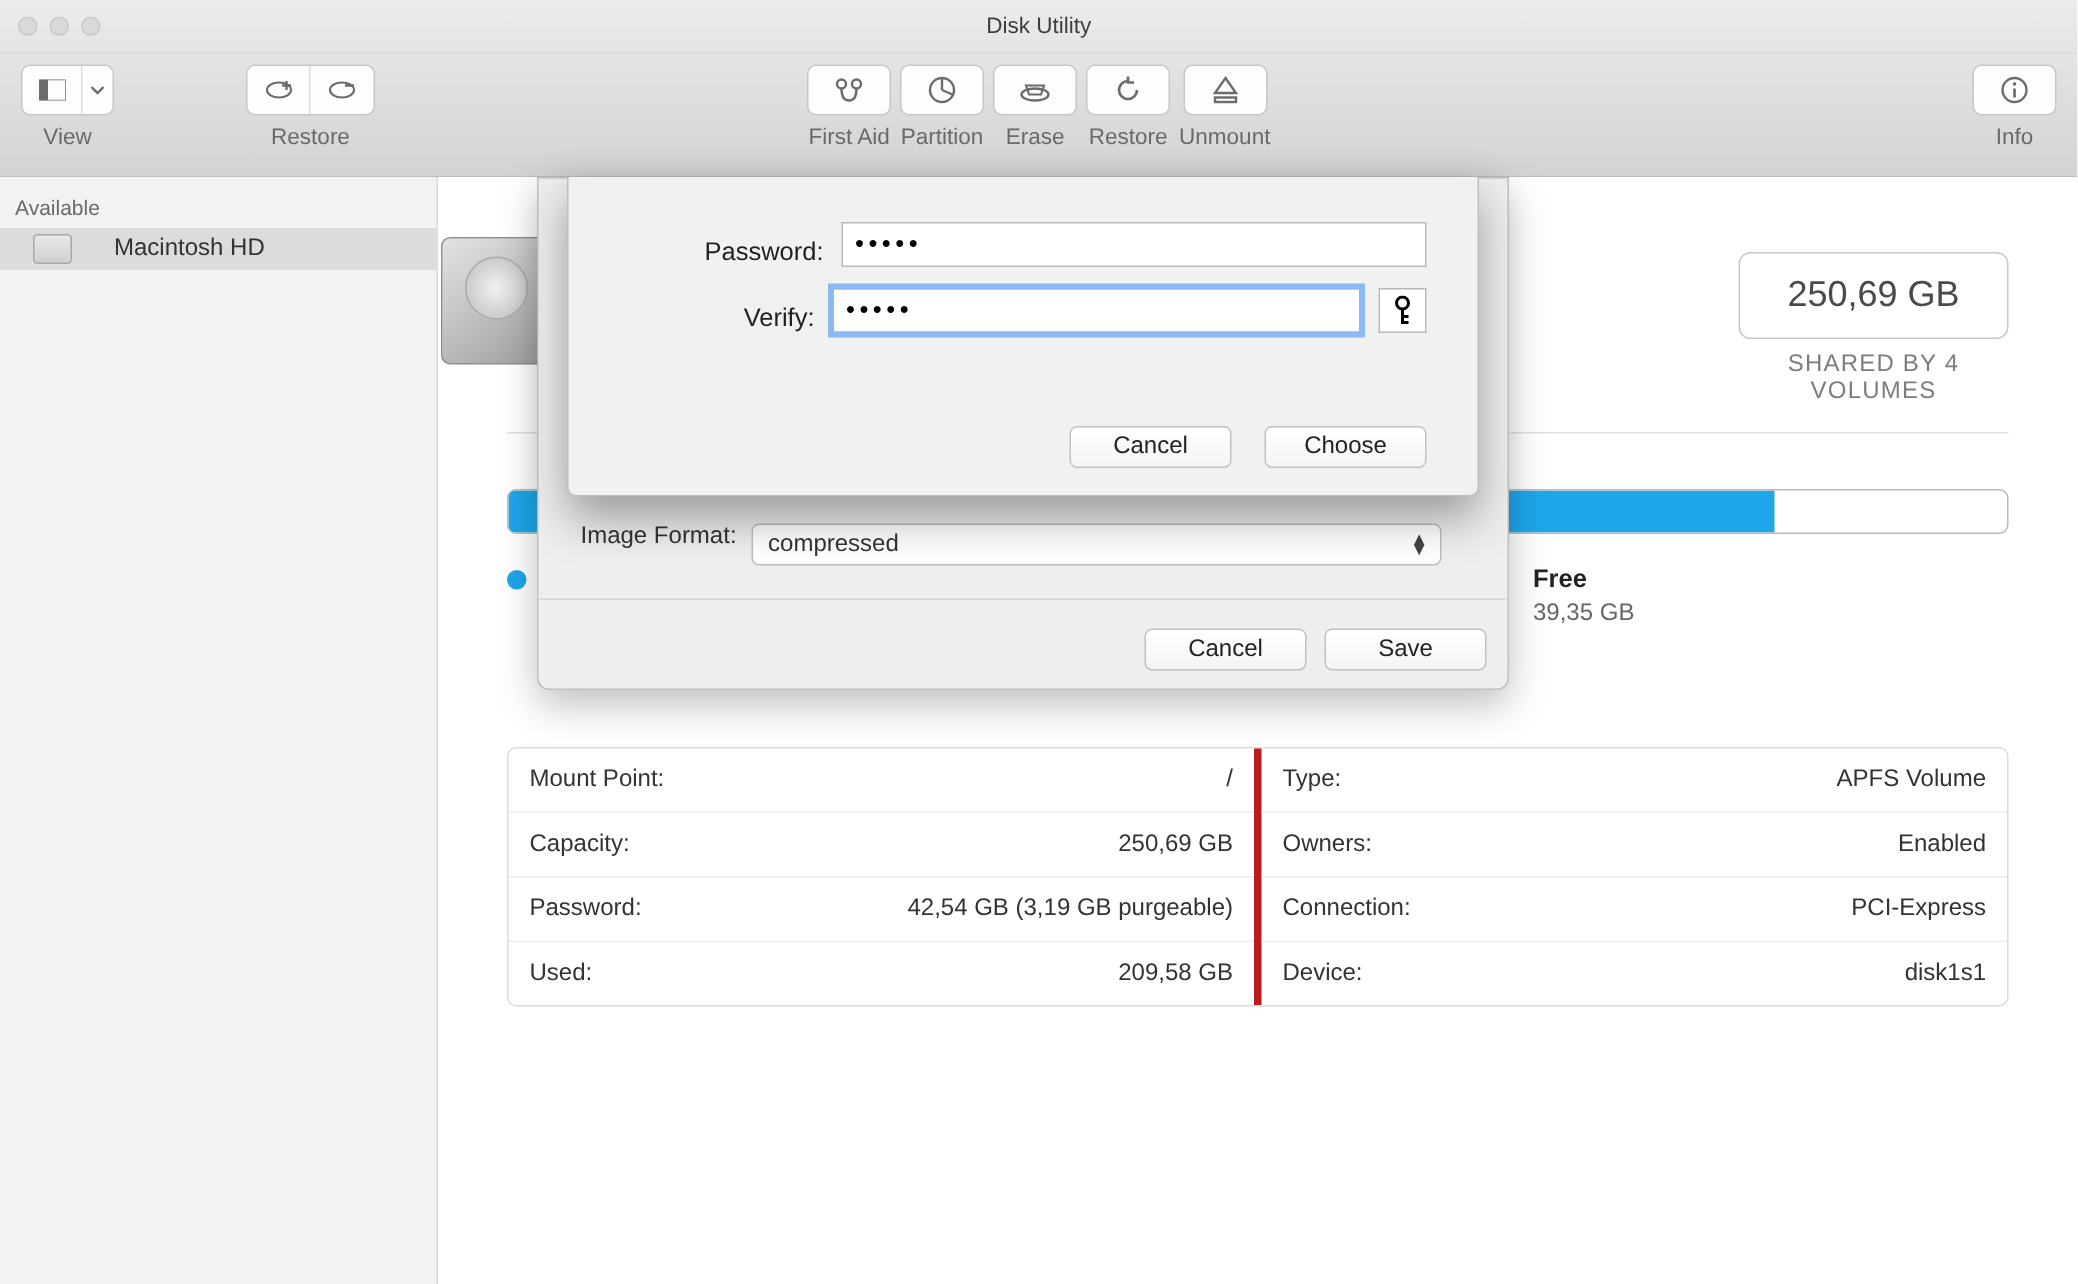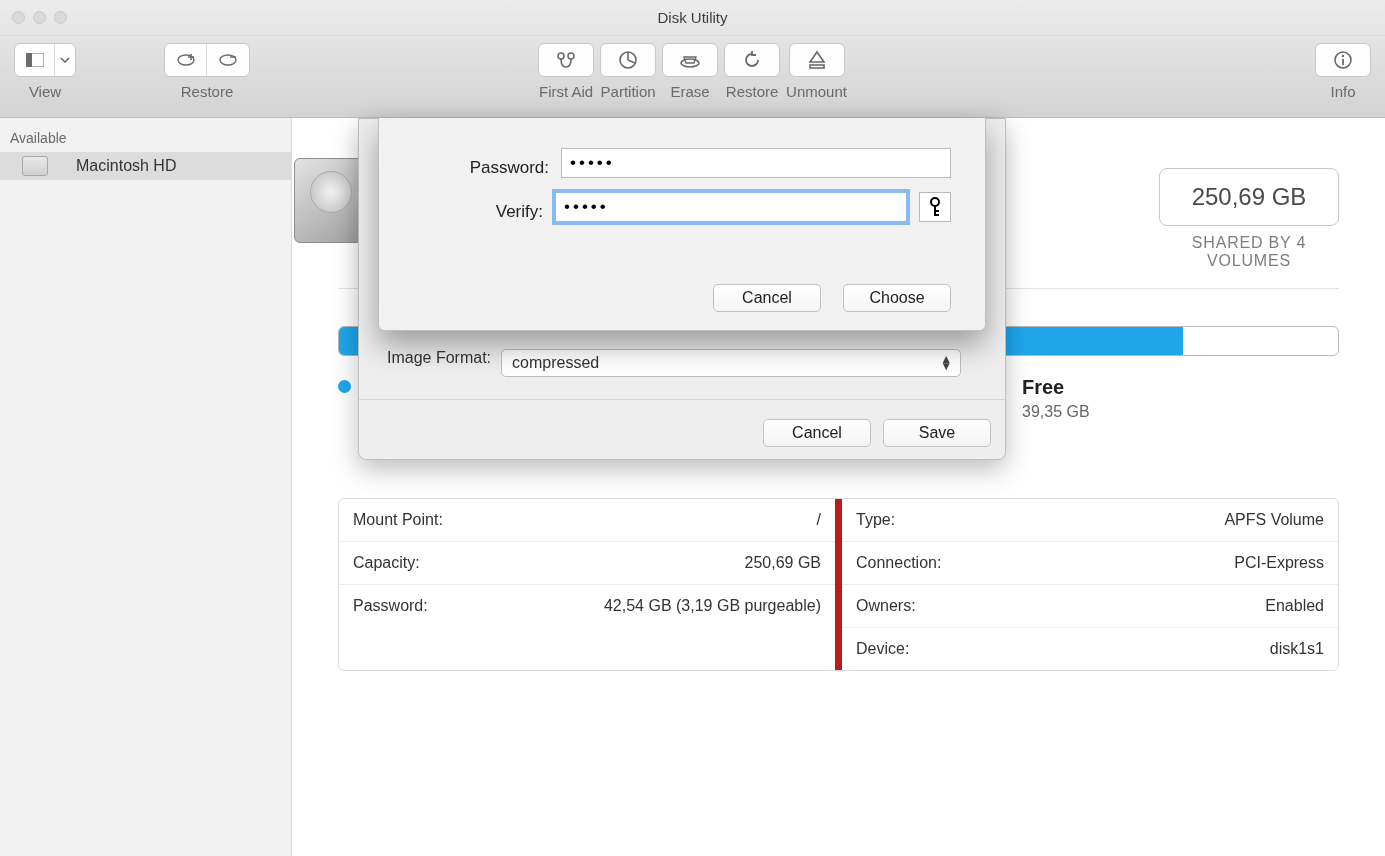--- a/index.html
+++ b/index.html
@@ -95,31 +95,31 @@
   .usage-bar {
     position:absolute; left:46px; right:46px; top:208px; height:30px;
     border:1px solid #b8b8b8; border-radius:6px; overflow:hidden; background:#fff;
   }
   .usage-used { position:absolute; left:0; top:0; bottom:0; width:84.5%; background:#1fa6ea; }
   .legend-dot {
     position:absolute; left:46px; top:262px; width:13px; height:13px; border-radius:50%;
     background:#1fa6ea;
   }
   .free-block { position:absolute; left:730px; top:258px; }
-  .free-label { font-weight:600; font-size:20px; color:#222; }
+  .free-label { font-weight:600; font-size:17px; color:#222; }
   .free-value { font-size:16px; color:#666; margin-top:4px; }
 
   
   .info-table {
     position:absolute; left:46px; right:46px; top:380px;
     border:1px solid #dcdcdc; border-radius:6px; background:#fff;
     display:flex;
   }
   .info-col { flex:1; }
-  .info-col:first-child { border-right:7px solid #b91c1c; }
+  .info-col:first-child { border-right:5px solid #b91c1c; }
   .info-row {
     display:flex; justify-content:space-between; padding:12px 14px;
     border-bottom:1px solid #ececec; font-size:16px; color:#333;
   }
   .info-row:last-child { border-bottom:none; }
   .info-row .v { color:#333; }
 
   
   .sheet1 {
     position:absolute; left:66px; top:0; width:648px;
@@ -326,33 +326,37 @@
             <span class="v">/</span>
           </div>
         <div class="info-row">
             <span>Capacity:</span>
             <span class="v">250,69 GB</span>
           </div>
         <div class="info-row">
             <span>Password:</span>
             <span class="v">42,54 GB (3,19 GB purgeable)</span>
           </div>
+        <div class="info-row">
+            <span>Used:</span>
+            <span class="v">209,58 GB</span>
+          </div>
       </div>
       <div class="info-col">
         <div class="info-row">
             <span>Type:</span>
             <span class="v">APFS Volume</span>
           </div>
         <div class="info-row">
+            <span>Owners:</span>
+            <span class="v">Enabled</span>
+          </div>
+        <div class="info-row">
             <span>Connection:</span>
             <span class="v">PCI-Express</span>
-          </div>
-        <div class="info-row">
-            <span>Owners:</span>
-            <span class="v">Enabled</span>
           </div>
         <div class="info-row">
             <span>Device:</span>
             <span class="v">disk1s1</span>
           </div>
       </div>
     </div>
 
     <div class="sheet1">
       <div class="sheet1-row">

